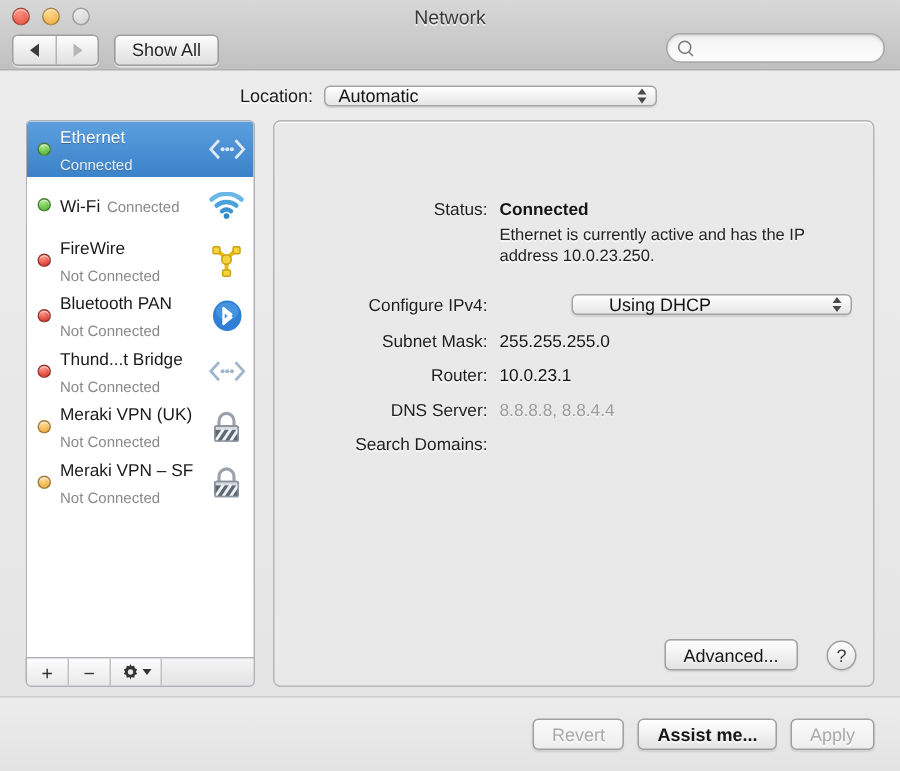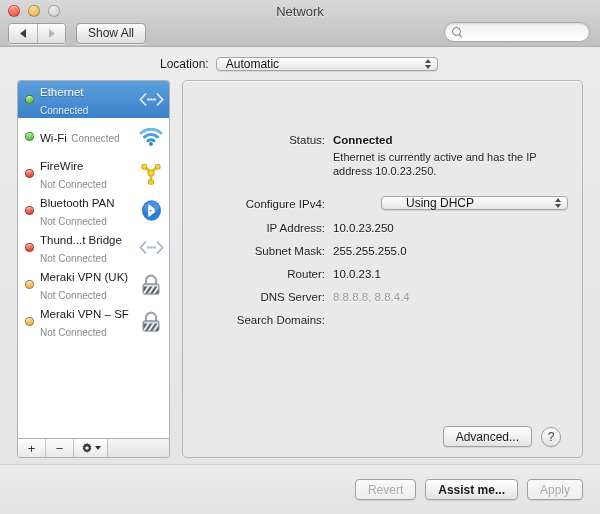--- a/index.html
+++ b/index.html
@@ -270,22 +270,22 @@
     margin-top: 4px;
     font-size: 11px; color: #232323; line-height: 14px;
     width: 220px;
     text-shadow: 0 1px 0 rgba(255,255,255,.7);
   }
   .cfg-row { margin-top: 18px; align-items: flex-end; gap: 48px; }
   .popup.ipv4 { width: 222px; padding-left: 24px; }
   .rows { margin-top: 12px; display: flex; flex-direction: column; gap: 11px; }
 
   .detail-bottom {
-    position: absolute; right: 21px; bottom: 10px;
-    display: flex; align-items: center; gap: 9px;
+    position: absolute; right: 11px; bottom: 10px;
+    display: flex; align-items: center; gap: 19px;
   }
   .btn {
     height: 21px; padding: 0 12px;
     display: flex; align-items: center; justify-content: center;
     font-size: 12px; color: #161616;
     border: 1px solid #a0a0a0; border-radius: 4px;
     background: linear-gradient(#ffffff, #e3e3e3);
     box-shadow: 0 1px 1px rgba(0,0,0,.09);
     text-shadow: 0 1px 0 rgba(255,255,255,.8);
     white-space: nowrap;
@@ -525,24 +525,20 @@
           <span>Using DHCP</span>
           <span class="arrows">
               <i class="up"></i>
               <i class="down"></i>
             </span>
         </div>
       </div>
 
       <div class="rows">
         <div class="field-row">
-          <div class="field-label">IP Address:</div>
-          <div class="field-value">10.0.23.250</div>
-        </div>
-        <div class="field-row">
           <div class="field-label">Subnet Mask:</div>
           <div class="field-value">255.255.255.0</div>
         </div>
         <div class="field-row">
           <div class="field-label">Router:</div>
           <div class="field-value">10.0.23.1</div>
         </div>
         <div class="field-row">
           <div class="field-label">DNS Server:</div>
           <div class="field-value muted">8.8.8.8, 8.8.4.4</div>

